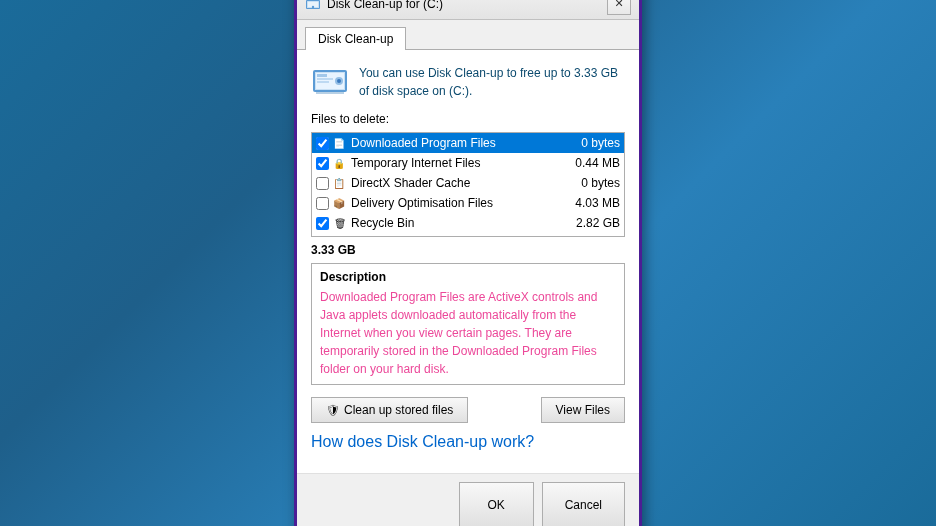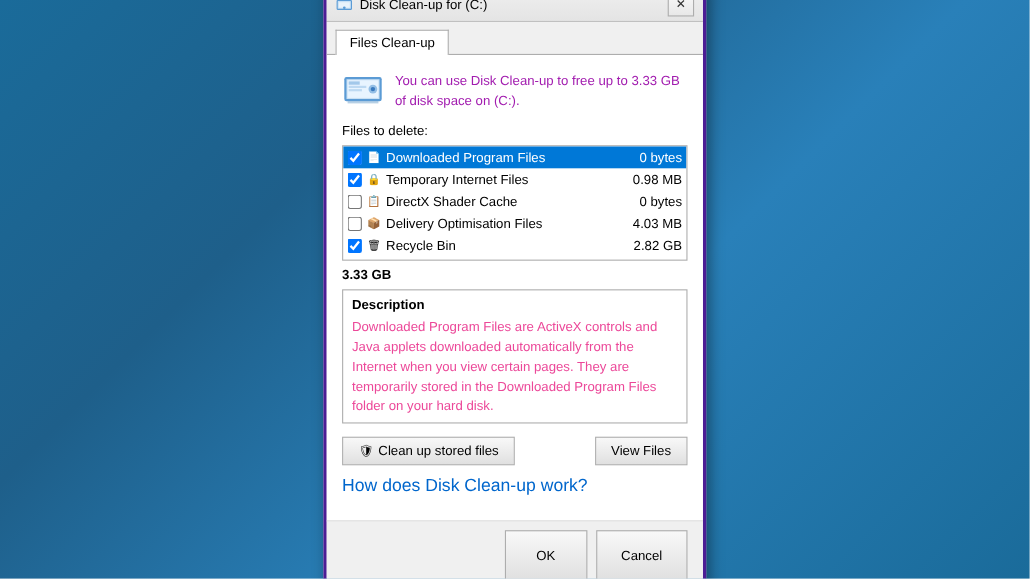--- a/index.html
+++ b/index.html
@@ -81,21 +81,21 @@
     }
     .drive-icon {
       width: 38px;
       height: 38px;
       flex-shrink: 0;
       margin-right: 10px;
     }
     .info-text {
       font-size: 12px;
       line-height: 1.5;
-      color: #a21caf;
+      color: #0c4a6e;
       padding-top: 2px;
     }
     .files-label {
       font-size: 12px;
       margin-bottom: 6px;
       color: #000;
     }
     .file-list {
       border: 1px solid #adadad;
       background: white;
@@ -230,21 +230,21 @@
         <rect x="2" y="5" width="12" height="7" rx="0.5" fill="#c8e0f4"></rect>
         <rect x="3" y="6" width="10" height="5" fill="#ffffff" opacity="0.6"></rect>
         <circle cx="8" cy="11" r="1.2" fill="#5b9bd5"></circle>
       </svg>
     </div>
     <span class="title-bar-text">Disk Clean-up for  (C:)</span>
     <div class="title-bar-close">✕</div>
   </div>
 
   <div class="tab-bar">
-    <div class="tab">Files Clean-up</div>
+    <div class="tab">Disk Clean-up</div>
   </div>
 
   <div class="content">
 
     <div class="info-row">
       <div class="drive-icon">
         <svg width="38" height="38" viewBox="0 0 38 38">
           <rect x="2" y="8" width="34" height="22" rx="2" fill="#5b9bd5"></rect>
           <rect x="4" y="10" width="30" height="18" fill="#c8e0f4"></rect>
           <rect x="5" y="11" width="28" height="16" fill="#e8f4ff"></rect>
@@ -266,21 +266,21 @@
         <input type="checkbox" checked="" style="">
         <span class="file-row-icon">📄</span>
         <span class="file-row-name">Downloaded Program Files</span>
         <span class="file-row-size">0 bytes</span>
       </div>
 
       <div class="file-row">
         <input type="checkbox" checked="" style="">
         <span class="file-row-icon">🔒</span>
         <span class="file-row-name">Temporary Internet Files</span>
-        <span class="file-row-size">0.98 MB</span>
+        <span class="file-row-size">0.44 MB</span>
       </div>
 
       <div class="file-row">
         <input type="checkbox" style="">
         <span class="file-row-icon">📋</span>
         <span class="file-row-name">DirectX Shader Cache</span>
         <span class="file-row-size">0 bytes</span>
       </div>
 
       <div class="file-row">

